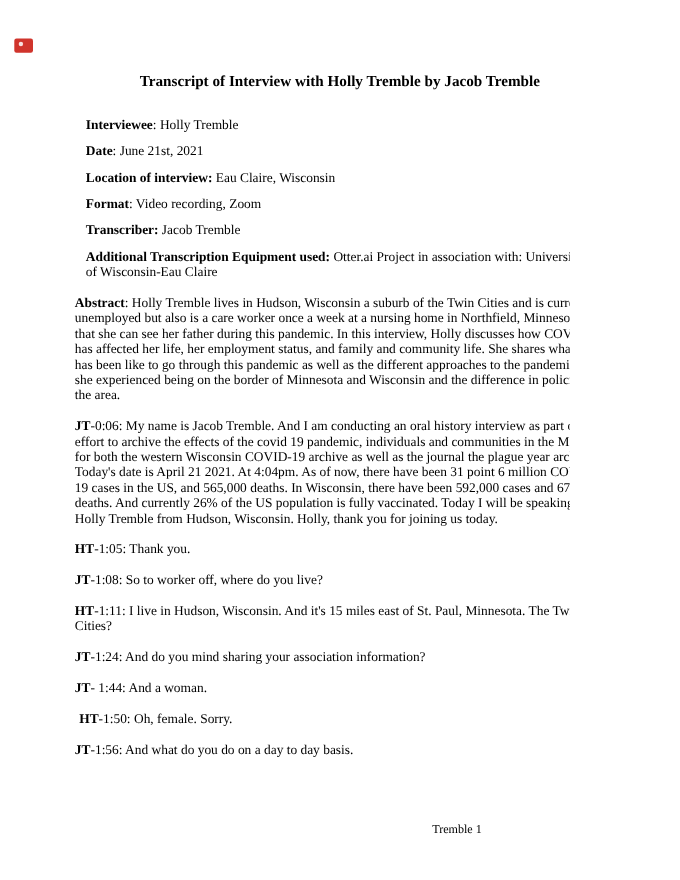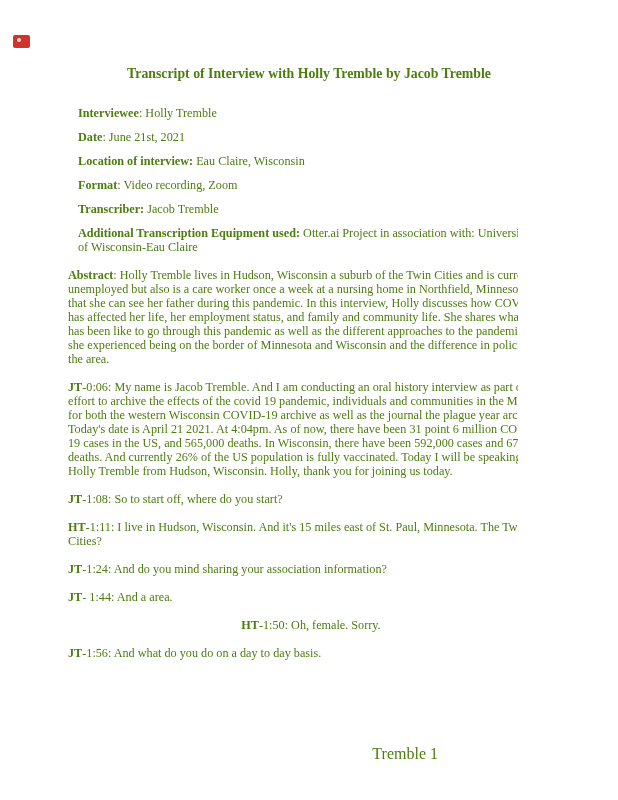--- a/index.html
+++ b/index.html
@@ -2,21 +2,21 @@
 <html><head>
 <meta charset="utf-8">
 <style>
   html, body { margin: 0; padding: 0; background: #ffffff; }
   .page {
     position: relative;
     width: 518px;
     height: 800px;
     background: #ffffff;
     font-family: "Liberation Serif", "DejaVu Serif", serif;
-    color: #4d7c0f;
+    color: #000000;
     overflow: hidden;
   }
   .broken-img {
     position: absolute;
     left: 13px;
     top: 35px;
     width: 17px;
     height: 13px;
     background: #d0342c;
     border-radius: 2px;
@@ -45,26 +45,26 @@
     text-align: center;
     font-weight: bold;
     font-size: 13.8px;
     line-height: 17px;
   }
   .meta-block { margin-top: 24px; }
   .meta-row { margin: 10px; }
   .meta-label { font-weight: bold; }
   .para { margin: 14px 0 0 0; }
   .para .speaker { font-weight: bold; }
-  .indented { padding-left: 4px; text-align: center; }
+  .indented { padding-left: 4px; }
   .page-number {
     position: absolute;
     top: 747px;
     right: 80px;
-    font-size: 16px;
+    font-size: 11px;
     line-height: 14px;
   }
 </style>
 </head>
 <body>
 
 <div class="page">
 
   <div class="broken-img"></div>
 
@@ -77,24 +77,25 @@
       <p class="meta-row"><span class="meta-label">Date</span><span>: June 21st, 2021</span></p>
       <p class="meta-row"><span class="meta-label">Location of interview:</span><span> Eau Claire, Wisconsin</span></p>
       <p class="meta-row"><span class="meta-label">Format</span><span>: Video recording, Zoom</span></p>
       <p class="meta-row"><span class="meta-label">Transcriber:</span><span> Jacob Tremble</span></p>
       <p class="meta-row"><span class="meta-label">Additional Transcription Equipment used:</span><span> Otter.ai Project in association with: University of Wisconsin-Eau Claire</span></p>
     </div>
 
     <p class="para"><span class="speaker">Abstract</span><span>: Holly Tremble lives in Hudson, Wisconsin a suburb of the Twin Cities and is currently unemployed but also is a care worker once a week at a nursing home in Northfield, Minnesota so that she can see her father during this pandemic. In this interview, Holly discusses how COVID-19 has affected her life, her employment status, and family and community life. She shares what it has been like to go through this pandemic as well as the different approaches to the pandemic that she experienced being on the border of Minnesota and Wisconsin and the difference in policies in the area.</span></p>
 
     <p class="para"><span class="speaker">JT</span><span>-0:06: My name is Jacob Tremble. And I am conducting an oral history interview as part of an effort to archive the effects of the covid 19 pandemic, individuals and communities in the Midwest for both the western Wisconsin COVID-19 archive as well as the journal the plague year archive. Today's date is April 21 2021. At 4:04pm. As of now, there have been 31 point 6 million COVID-19 cases in the US, and 565,000 deaths. In Wisconsin, there have been 592,000 cases and 6721 deaths. And currently 26% of the US population is fully vaccinated. Today I will be speaking with Holly Tremble from Hudson, Wisconsin. Holly, thank you for joining us today.</span></p>
-    <p class="para"><span class="speaker">JT</span><span>-1:08: So to start off, where do you start?</span></p>
+    <p class="para"><span class="speaker">HT</span><span>-1:05: Thank you.</span></p>
+    <p class="para"><span class="speaker">JT</span><span>-1:08: So to worker off, where do you live?</span></p>
     <p class="para"><span class="speaker">HT</span><span>-1:11: I live in Hudson, Wisconsin. And it's 15 miles east of St. Paul, Minnesota. The Twin Cities?</span></p>
     <p class="para"><span class="speaker">JT</span><span>-1:24: And do you mind sharing your association information?</span></p>
-    <p class="para"><span class="speaker">JT</span><span>- 1:44: And a area.</span></p>
+    <p class="para"><span class="speaker">JT</span><span>- 1:44: And a woman.</span></p>
     <p class="para indented"><span class="speaker">HT</span><span>-1:50: Oh, female. Sorry.</span></p>
     <p class="para"><span class="speaker">JT</span><span>-1:56: And what do you do on a day to day basis.</span></p>
 
   </div>
 
   <div class="page-number">Tremble 1</div>
 
 </div>
 
 </body></html>

